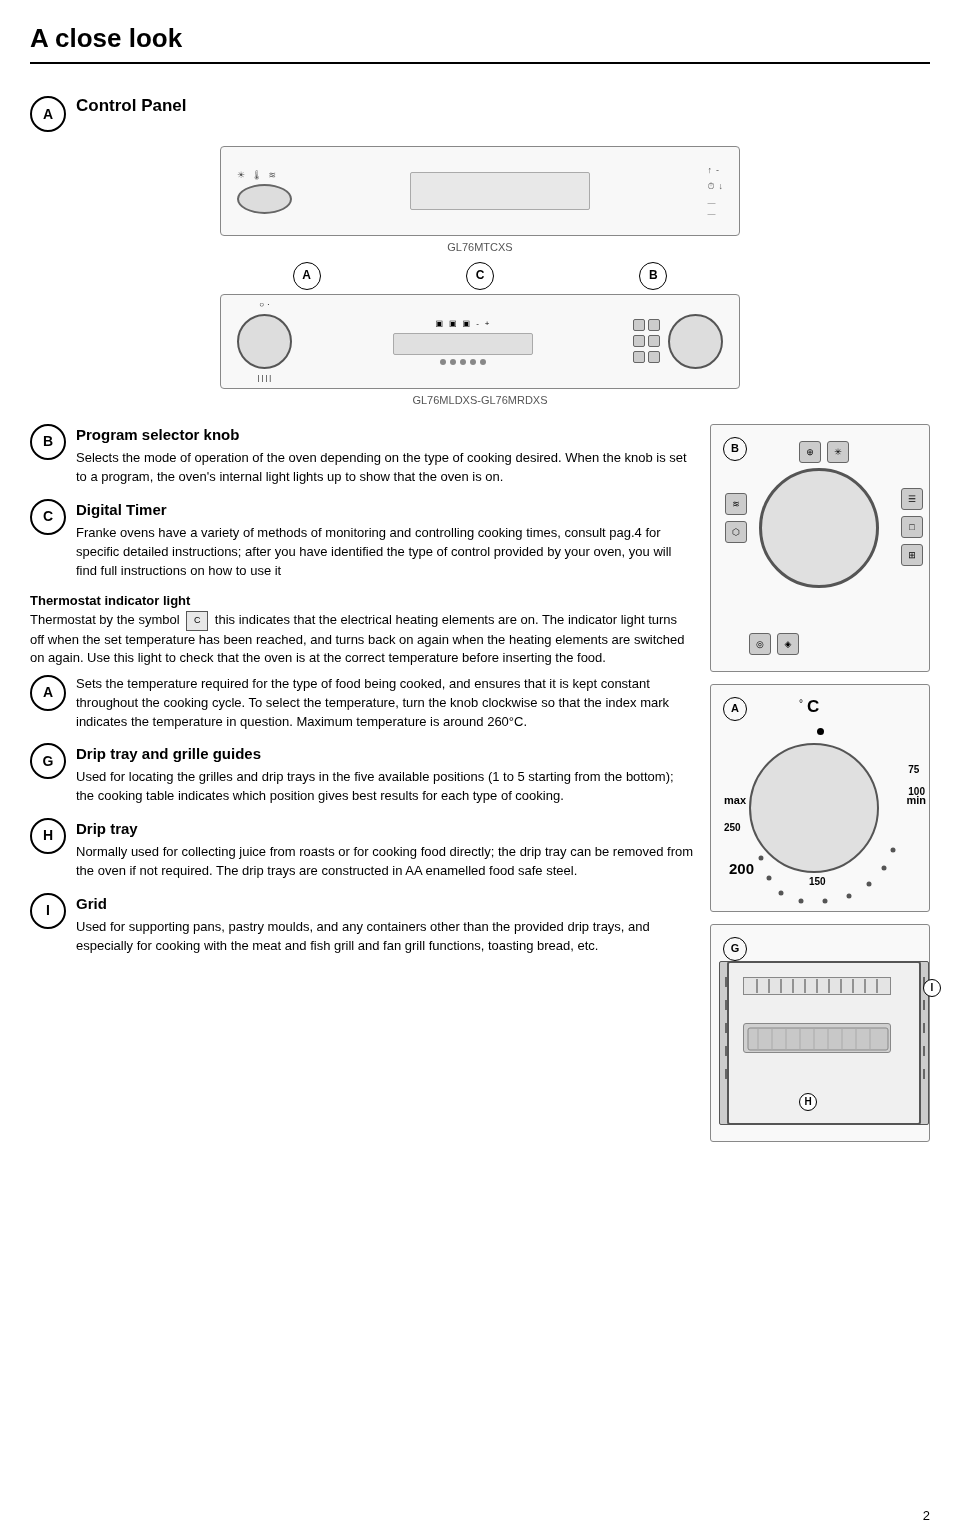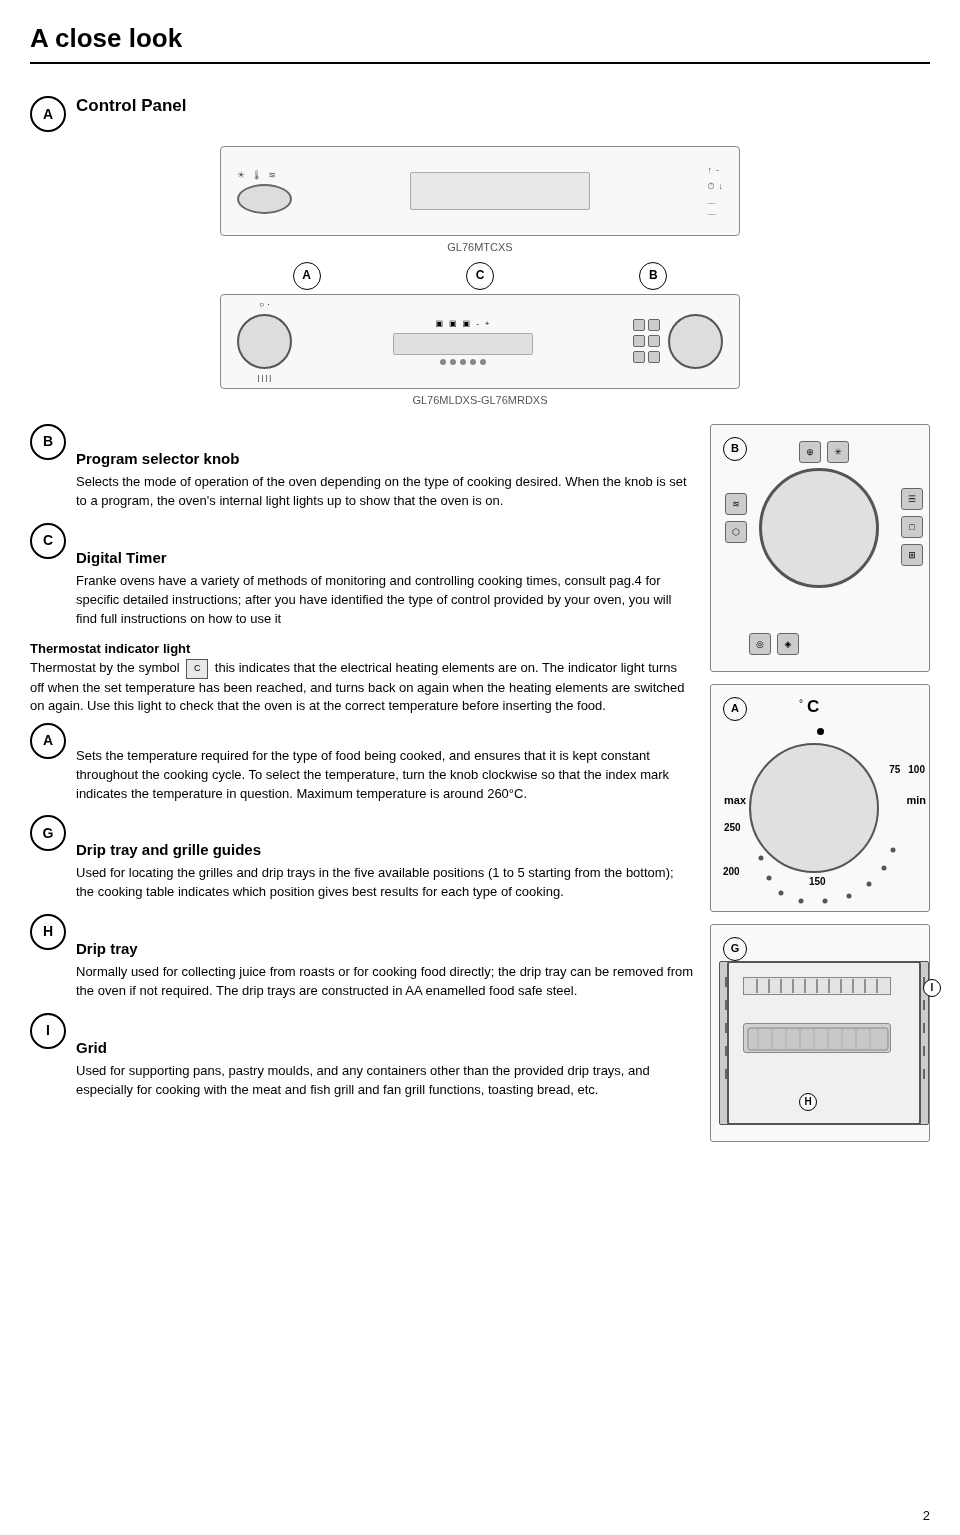--- a/index.html
+++ b/index.html
@@ -184,21 +184,20 @@
       font-weight: bold;
       margin-bottom: 4px;
     }
     .section-content p {
       font-size: 13px;
       margin-bottom: 8px;
       line-height: 1.45;
     }
     .section-content {
       flex: 1;
-      margin-top: 24px;
     }
 
     
     .diagram-box {
       border: 1.5px solid #888;
       background: #f9f9f9;
       border-radius: 3px;
       padding: 8px;
       position: relative;
     }
@@ -291,33 +290,33 @@
       font-size: 11px; font-weight: bold;
     }
     .temp-label-min {
       position: absolute;
       top: 100px; right: 3px;
       font-size: 11px; font-weight: bold;
     }
     .temp-labels-right {
       position: absolute;
       top: 70px; right: 4px;
-      display: flex; flex-direction: row; gap: 8px;
+      display: flex; flex-direction: column; gap: 8px;
       font-size: 10px;
       font-weight: bold;
     }
     .temp-250 {
       position: absolute;
       top: 128px; left: 5px;
       font-size: 10px; font-weight: bold;
     }
     .temp-200 {
       position: absolute;
-      bottom: 24px; left: 4px;
-      font-size: 10px; font-weight: bold;
+      bottom: 24px; left: 10px;
+      font-size: 15px; font-weight: bold;
     }
     .temp-150 {
       position: absolute;
       bottom: 14px; left: 90px;
       font-size: 10px; font-weight: bold;
     }
 
     
     .oven-diagram {
       width: 210px;

